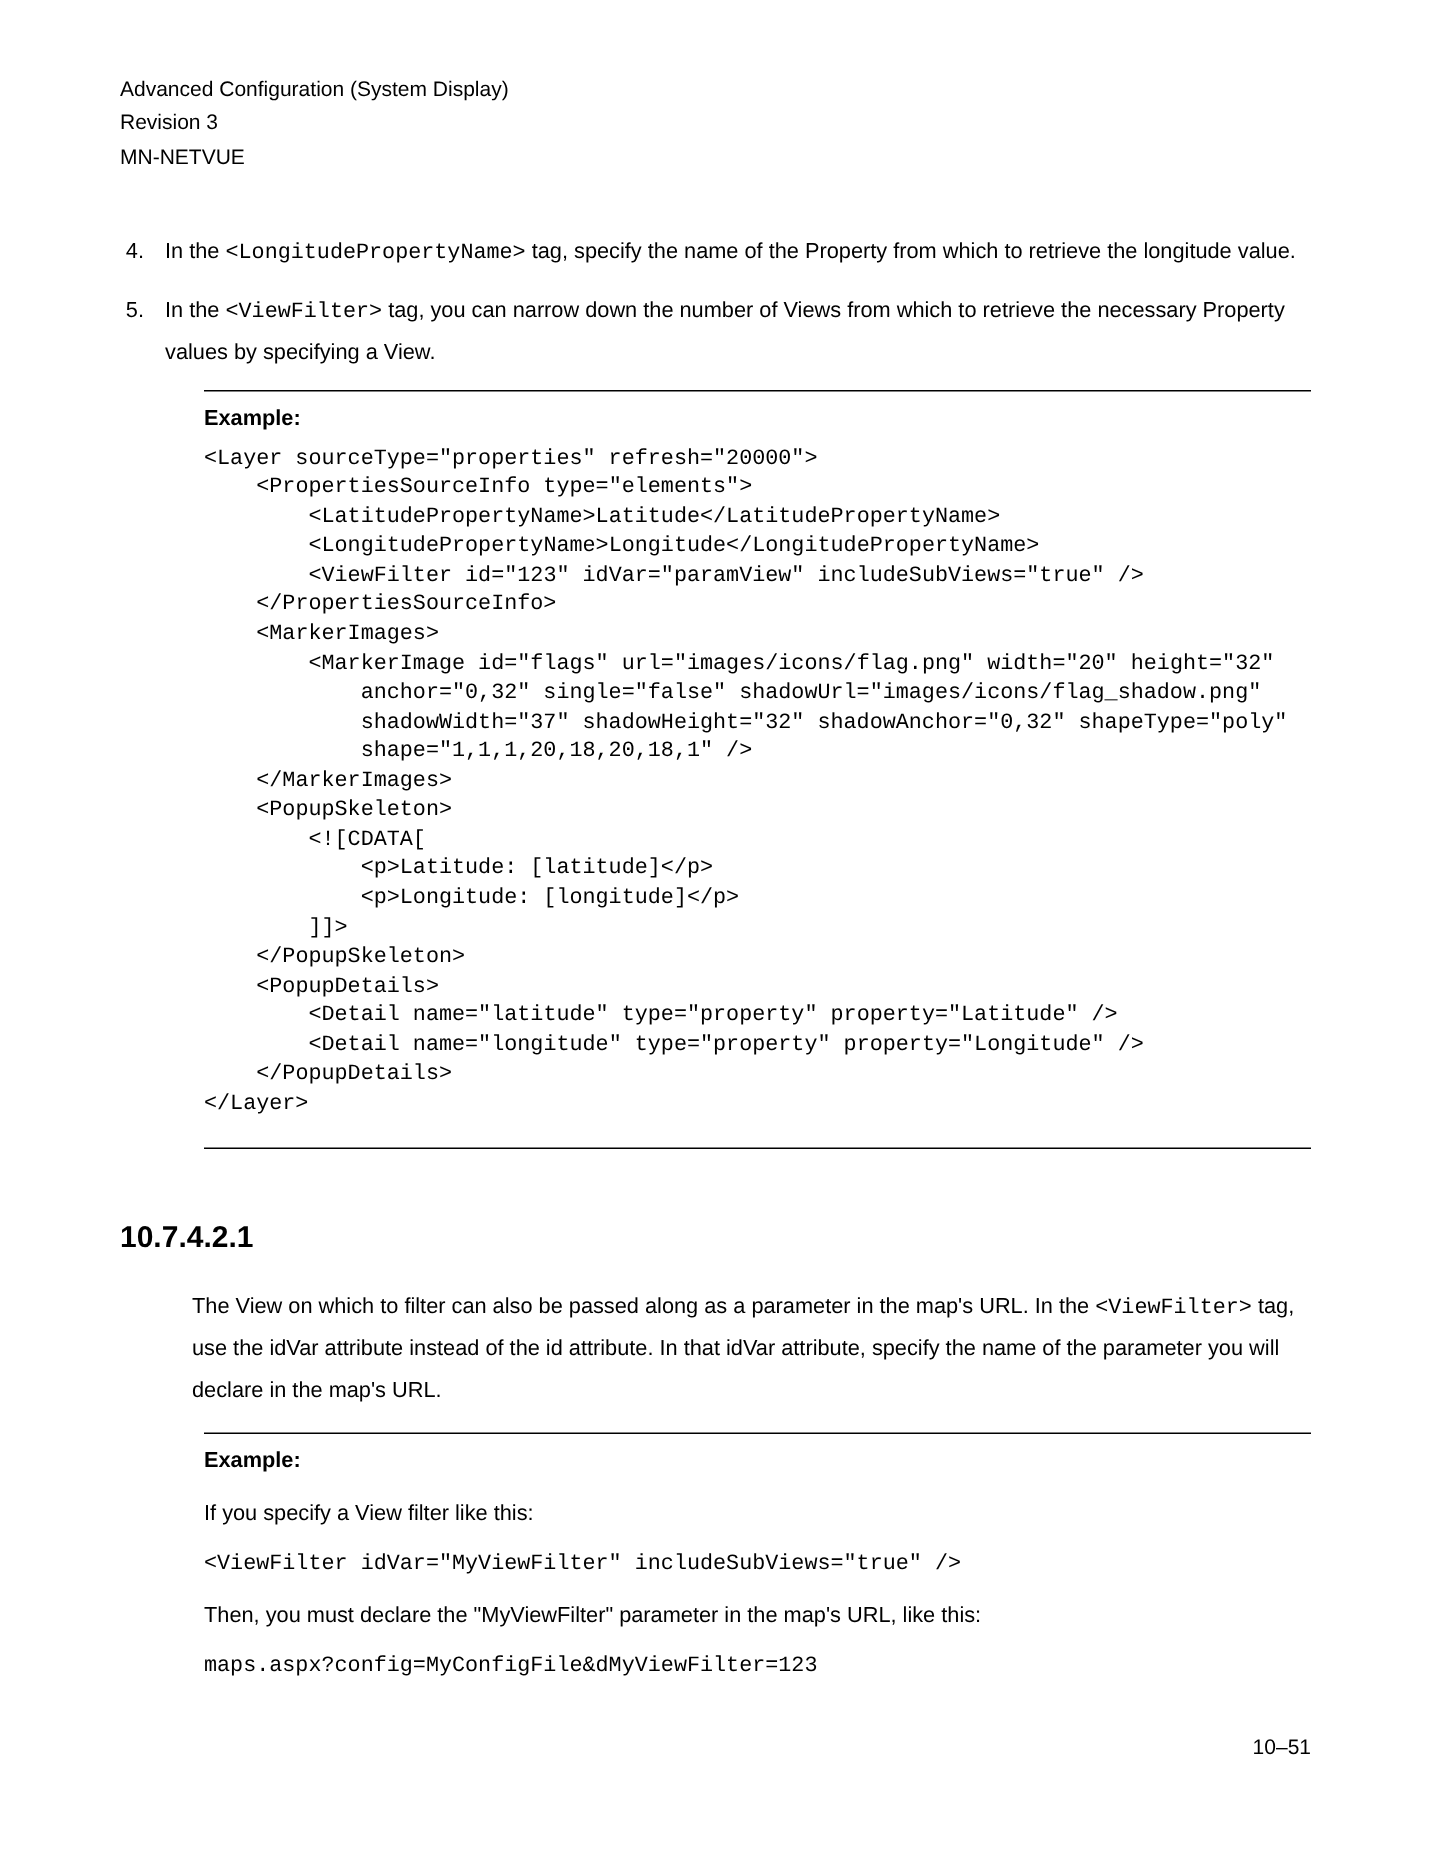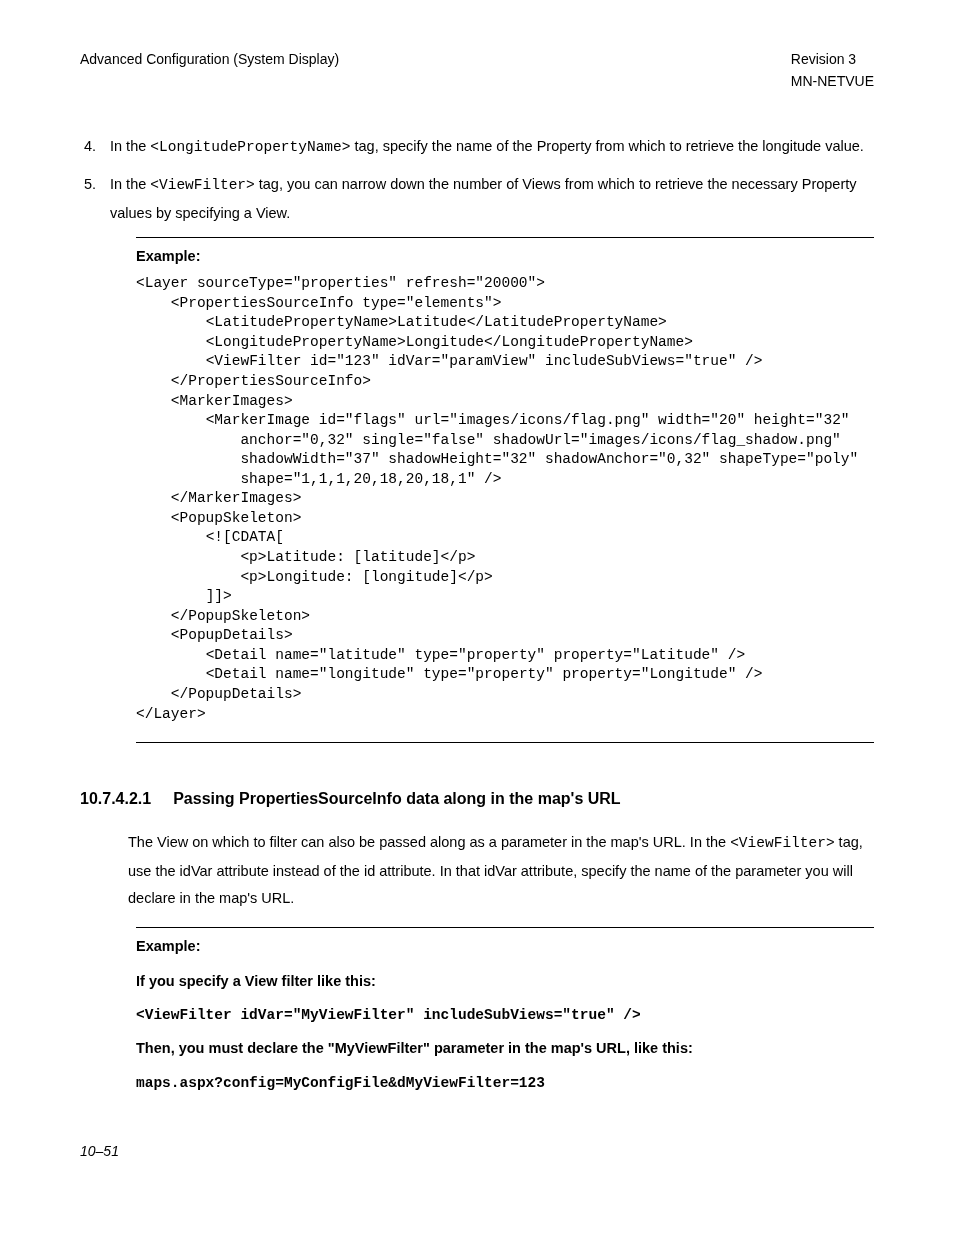--- a/index.html
+++ b/index.html
@@ -10,20 +10,21 @@
     padding: 48px 80px 40px 80px;
     line-height: 1.5;
     background: #fff;
   }
   .header {
     display: flex;
     justify-content: space-between;
     font-size: 14px;
     line-height: 1.6;
     margin-bottom: 40px;
+    flex-direction: column;
   }
   .header .left, .header .right { display: flex; flex-direction: column; }
   .header .right { text-align: left; }
   ol.main-list {
     margin: 0 0 0 20px;
     padding: 0;
     list-style: decimal;
   }
   ol.main-list > li {
     margin-bottom: 10px;
@@ -50,35 +51,35 @@
   pre.code {
     font-family: "Courier New", Courier, monospace;
     font-size: 14.5px;
     white-space: pre-wrap;
     margin: 0;
     line-height: 1.35;
   }
   .section-heading {
     display: flex;
     gap: 22px;
-    font-size: 16px;
+    font-size: 20px;
     font-weight: bold;
     margin: 44px 0 18px 0;
   }
   .body-text {
     margin-left: 48px;
     line-height: 1.9;
   }
   .rule-top {
     border-top: 1px solid #000;
     margin: 14px 0 0 56px;
     padding-top: 8px;
   }
-  .indent-block { margin-left: 56px; margin-top: 10px; line-height: 1.9; font-weight: bold; }
-  .page-num { text-align: left; font-size: 14px; margin-top: 48px; font-style: italic; }
+  .indent-block { margin-left: 56px; margin-top: 10px; line-height: 1.9; }
+  .page-num { text-align: right; font-size: 14px; margin-top: 32px; }
 </style>
 </head>
 <body>
 
 <div class="header">
   <div class="left">
     <span>Advanced Configuration (System Display)</span>
   </div>
   <div class="right">
     <span>Revision 3</span>
@@ -117,21 +118,20 @@
     &lt;/PopupSkeleton&gt;
     &lt;PopupDetails&gt;
         &lt;Detail name="latitude" type="property" property="Latitude" /&gt;
         &lt;Detail name="longitude" type="property" property="Longitude" /&gt;
     &lt;/PopupDetails&gt;
 &lt;/Layer&gt;</pre>
 </div>
 
 <div class="section-heading">
   <span>10.7.4.2.1</span>
-  <span>Passing PropertiesSourceInfo data along in the map's URL</span>
 </div>
 
 <div class="body-text">
   <span>The View on which to filter can also be passed along as a parameter in the map's URL. In the </span><span class="mono">&lt;ViewFilter&gt;</span><span> tag, use the idVar attribute instead of the id attribute. In that idVar attribute, specify the name of the parameter you will declare in the map's URL.</span>
 </div>
 
 <div class="rule-top">
   <div class="example-label">Example:</div>
 </div>
 

